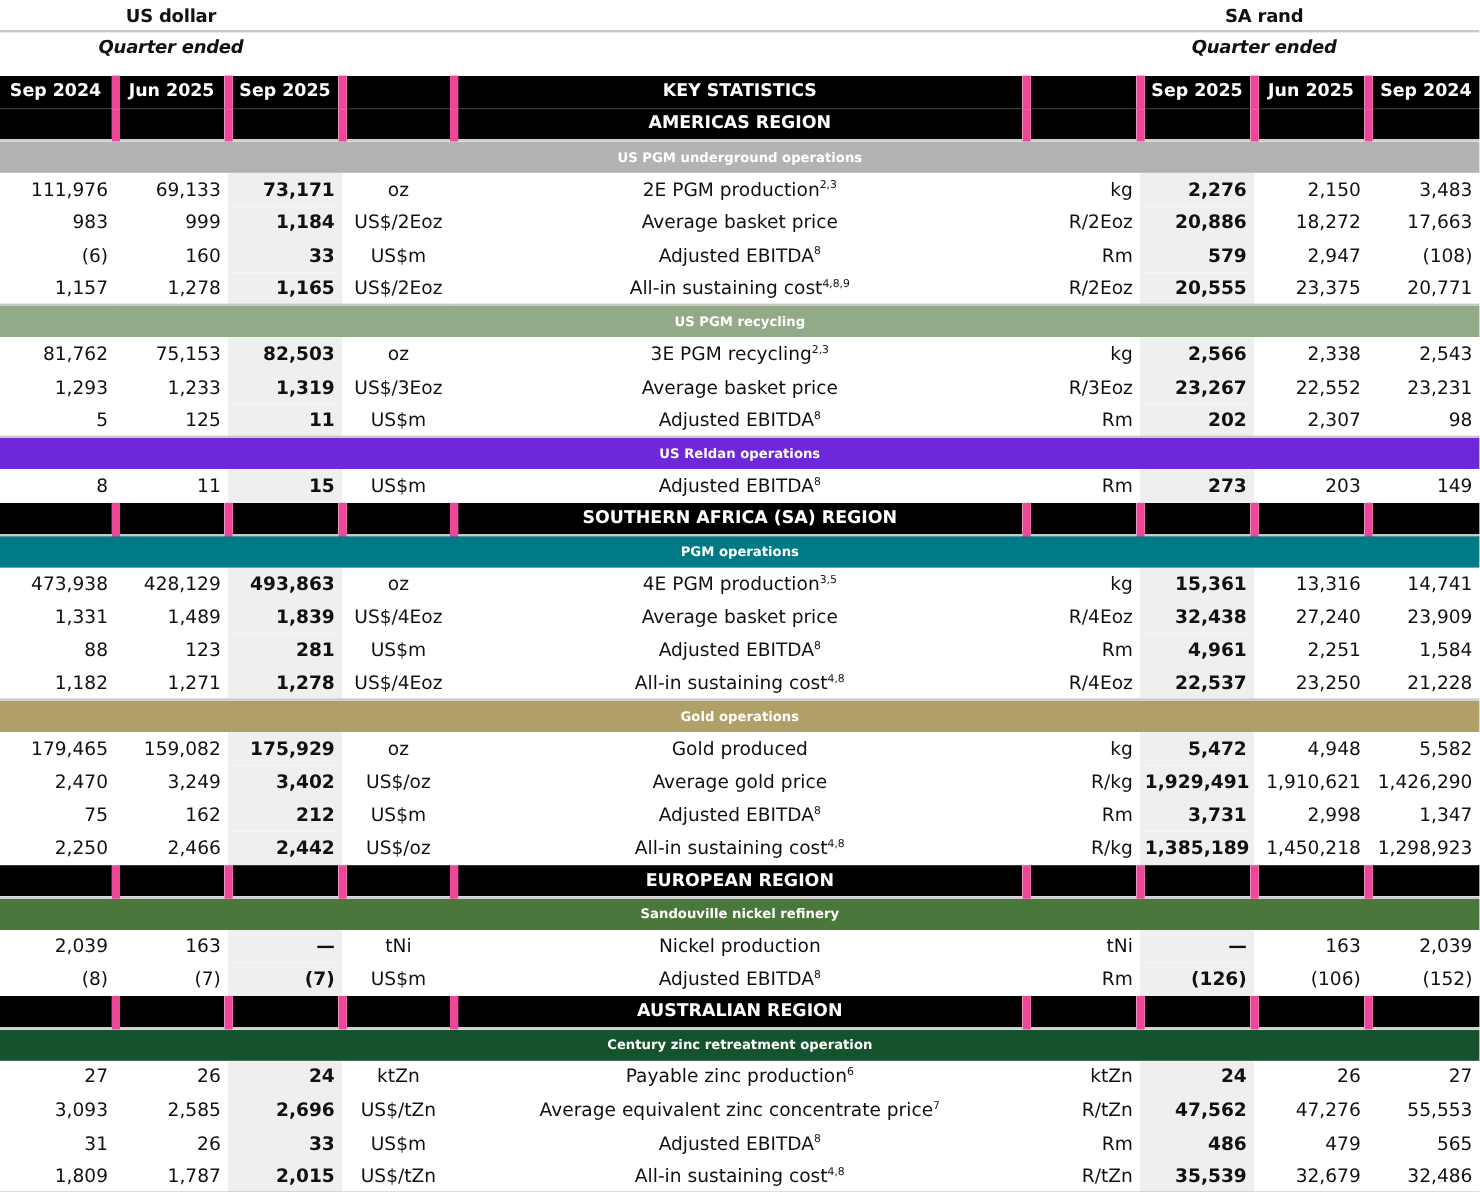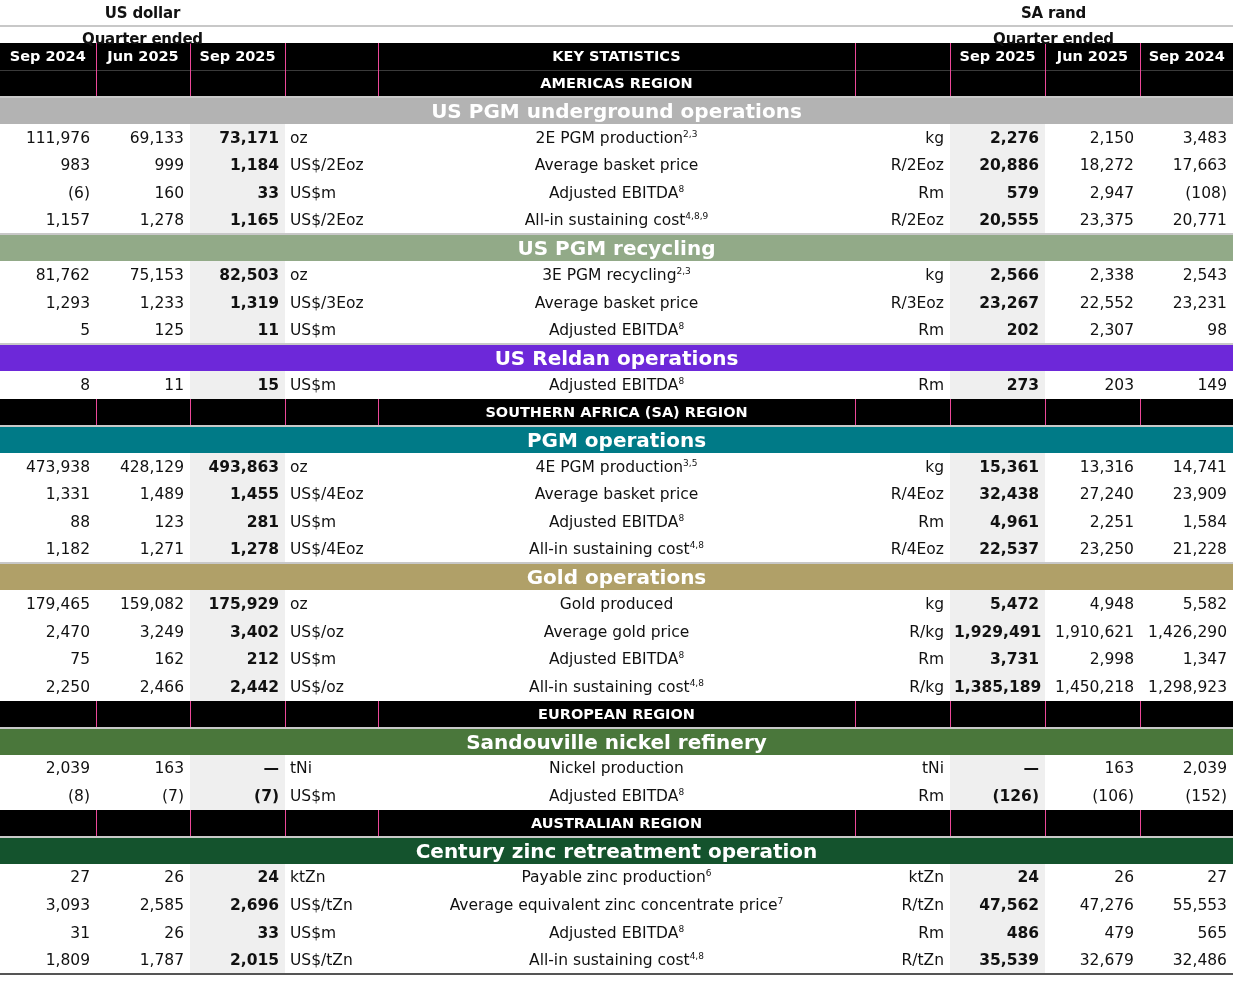--- a/index.html
+++ b/index.html
@@ -1,40 +1,40 @@
 <!DOCTYPE html>
 <html><head>
 <meta charset="utf-8">
 <style>
   * { box-sizing: border-box; margin: 0; padding: 0; }
   html, body { width: 1233px; height: 993px; background: #ffffff; overflow: hidden; }
   body { font-family: "DejaVu Sans", "Liberation Sans", sans-serif; color: #111; }
-  .top-head { position: relative; height: 43px; }
+  .top-head { position: relative; height: 63px; }
   .cur { position: absolute; font-weight: bold; font-size: 15px; letter-spacing: -0.2px; }
   .cur.usd { left: 0; width: 285px; text-align: center; }
   .cur.zar { left: 912px; width: 283px; text-align: center; }
   .cur.l1 { top: 4px; }
-  .cur.l2 { top: 30px; }
+  .cur.l2 { top: 30px; font-style: italic; }
   .hr-top { position: absolute; top: 25px; left: 0; width: 1233px; height: 2px; background: #c8c8c8; }
 
   table { border-collapse: collapse; table-layout: fixed; width: 1233px; }
   col.c1 { width: 96px; } col.c2 { width: 94px; } col.c3 { width: 95px; }
   col.cu { width: 93px; } col.cl { width: 477px; } col.cur2 { width: 95px; }
   col.s1 { width: 95px; } col.s2 { width: 95px; } col.s3 { width: 93px; }
 
   tr { height: 23px; padding-left: 24px; }
   td { font-size: 15.5px; white-space: nowrap; overflow: hidden; padding: 0 4px; }
-  tr.black td { background: #000; color: #fff; font-weight: bold; font-size: 14.5px; text-align: center; border-left: 1px solid #ec4899; height: 27px; }
+  tr.black td { background: #000; color: #fff; font-weight: bold; font-size: 14.5px; text-align: center; border-left: 7px solid #ec4899; height: 27px; }
   tr.black td:first-child { border-left: none; }
   tr.black { border-bottom: 1px solid #3a3a3a; }
-  tr.sect td { color: #fff; font-weight: bold; font-size: 20px; text-align: center; height: 27px; border-top: 2px solid #c8c8c8; }
+  tr.sect td { color: #fff; font-weight: bold; font-size: 11px; text-align: center; height: 27px; border-top: 2px solid #c8c8c8; }
   tr.data td { height: 27.6px; }
   td.n { text-align: right; padding-right: 6px; }
   td.b { font-weight: bold; background: #efefef; text-align: right; padding-right: 6px; }
-  td.ul { text-align: left; padding-left: 5px; }
+  td.ul { text-align: center; padding-left: 5px; }
   td.ur { text-align: right; padding-right: 6px; }
   td.lab { text-align: center; }
   sup { font-size: 9px; vertical-align: 6px; line-height: 0; }
   tr.last td { border-bottom: 2px solid #555; }
 </style>
 </head>
 <body>
 
 <div class="top-head">
   <div class="cur usd l1">US dollar</div>
@@ -197,21 +197,21 @@
         <td class="ul">oz</td>
         <td class="lab"><span>4E PGM production</span><sup>3,5</sup></td>
         <td class="ur">kg</td>
         <td class="b">15,361</td>
         <td class="n">13,316</td>
         <td class="n">14,741</td>
       </tr>
       <tr class="data">
         <td class="n">1,331</td>
         <td class="n">1,489</td>
-        <td class="b">1,455</td>
+        <td class="b">1,839</td>
         <td class="ul">US$/4Eoz</td>
         <td class="lab"><span>Average basket price</span></td>
         <td class="ur">R/4Eoz</td>
         <td class="b">32,438</td>
         <td class="n">27,240</td>
         <td class="n">23,909</td>
       </tr>
       <tr class="data">
         <td class="n">88</td>
         <td class="n">123</td>

